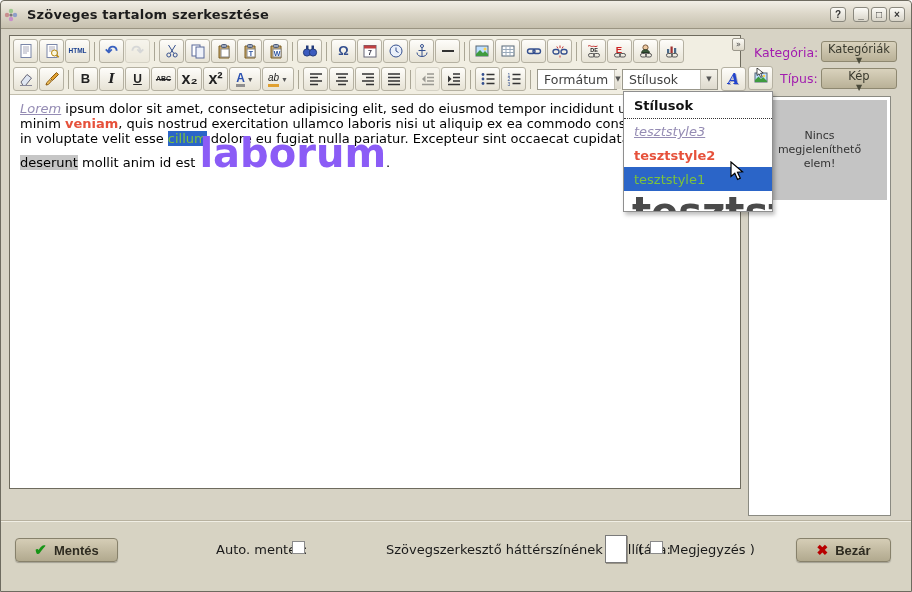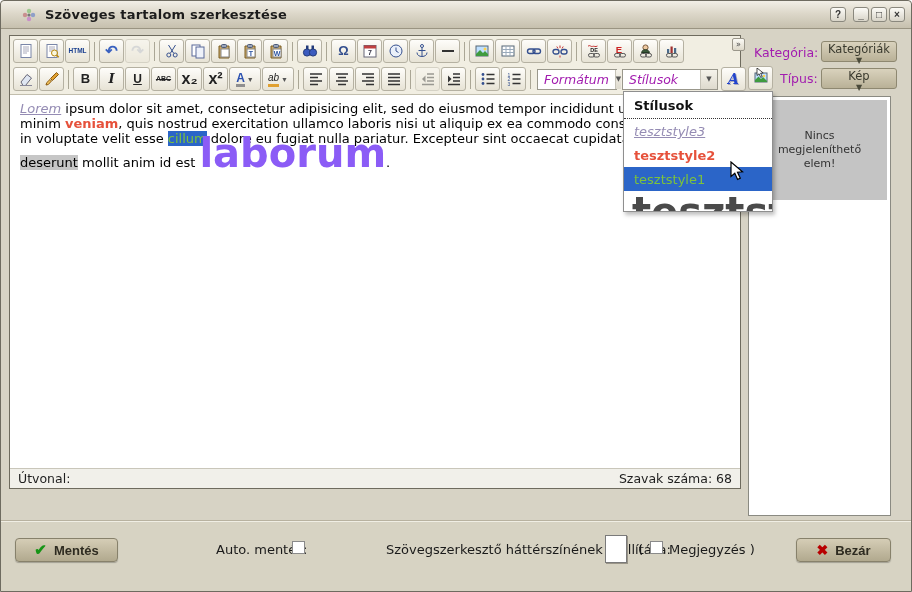--- a/index.html
+++ b/index.html
@@ -3,21 +3,21 @@
 <meta charset="utf-8">
 <style>
   * { box-sizing: border-box; margin: 0; padding: 0; }
   html,body { width: 912px; height: 592px; font-family: "DejaVu Sans", sans-serif; }
   .window {
     position: relative; width: 912px; height: 592px; overflow: hidden;
     background: #d7d3c5; border: 1px solid #6e6b60; border-radius: 4px 4px 0 0;
   }
   
   .titlebar {
-    height: 28px; display: flex; align-items: center; padding: 0 6px 0 20px;
+    height: 28px; display: flex; align-items: center; padding: 0 6px 0 2px;
     background: linear-gradient(#f2efe7 0%, #ddd8ca 45%, #c6c0ae 100%);
     border-bottom: 1px solid #9a9482; border-radius: 4px 4px 0 0;
   }
   .title-icon { width: 16px; height: 16px; margin-right: 8px; }
   .title-text { font-size: 13px; font-weight: bold; color: #1c1c1c; letter-spacing: .2px; }
   .win-controls { margin-left: auto; display: flex; gap: 2px; align-items: center; }
   .wbtn {
     width: 16px; height: 15px; font-size: 10px; font-weight: bold; color: #333;
     background: linear-gradient(#fcfbf7, #d8d4c8); border: 1px solid #8a887e; border-radius: 3px;
     display: flex; align-items: center; justify-content: center; cursor: default; line-height: 10px;
@@ -51,21 +51,21 @@
   .g-strikethrough { font-size: 7px; font-weight: bold; text-decoration: line-through; }
   .g-subscript, .g-superscript { font-weight: bold; font-size: 16px; }
   .g-text-color { font-weight: bold; font-size: 12px; color: #2a50b0; border-bottom: 3px solid #8f8f8f; line-height: 12px; }
   .g-highlight-color { font-size: 10px; font-style: italic; border-bottom: 3px solid #e0a030; line-height: 12px; }
   .g-about { color: #2244cc; font-family: "DejaVu Serif", serif; font-style: italic; font-weight: bold; font-size: 14px; text-shadow: 1px 1px 0 #aab; }
   .caret { font-size: 7px; color: #555; margin-left: 1px; }
   .combo {
     height: 21px; background: #fff; border: 1px solid #9a988c; display: flex; align-items: center;
     margin: 0 2px; flex: 0 0 auto; cursor: default;
   }
-  .combo-text { padding: 0 6px; font-size: 12.5px; color: #a21caf; flex: 1; font-style: italic; }
+  .combo-text { padding: 0 6px; font-size: 12.5px; color: #404040; flex: 1; }
   .combo-arrow {
     width: 17px; align-self: stretch; display: flex; align-items: center; justify-content: center;
     border-left: 1px solid #c6c3b8; background: linear-gradient(#f5f3eb, #dedace); font-size: 7px; color: #555;
   }
   .combo.format { width: 80px; }
   .combo.styles { width: 96px; }
   
   .content { flex: 1; background: #fff; overflow: hidden; padding: 6px 0 0 10px; }
   .tline { white-space: nowrap; font-size: 13px; line-height: 15px; color: #000; }
   .seg-style1 { background: #2b65c8; color: #7cc23c; }
@@ -514,24 +514,20 @@
               <span class="g g-about">A</span>
             </button>
           </div>
       </div>
       <div class="content" id="content">
           <div class="tline"><span class="seg-style3">Lorem</span><span> ipsum dolor sit amet, consectetur adipisicing elit, sed do eiusmod tempor incididunt ut labore et dolore magna aliqua. Ut enim ad</span></div>
           <div class="tline"><span>minim </span><span class="seg-style2">veniam</span><span>, quis nostrud exercitation ullamco laboris nisi ut aliquip ex ea commodo consequat. Duis aute irure dolor in reprehenderit</span></div>
           <div class="tline"><span>in voluptate velit esse </span><span class="seg-style1">cillum</span><span> dolore eu fugiat nulla pariatur. Excepteur sint occaecat cupidatat non proident, sunt in culpa qui officia</span></div>
           <div class="tline"><span class="seg-gray">deserunt</span><span> mollit anim id est </span><span class="seg-big">laborum</span><span>.</span></div>
         </div>
-      <div class="pathbar">
-        <span>Útvonal:</span>
-        <span>Szavak száma: 68</span>
-      </div>
     </div>
 
     <div class="collapse-btn">
       <span>»</span>
     </div>
 
     <span class="side-label" style="left:753px;top:16px">Kategória:</span>
     <div class="tan-btn" style="left:820px;top:12px">
       <span class="lbl">Kategóriák</span>
       <span class="dd">▼</span>

